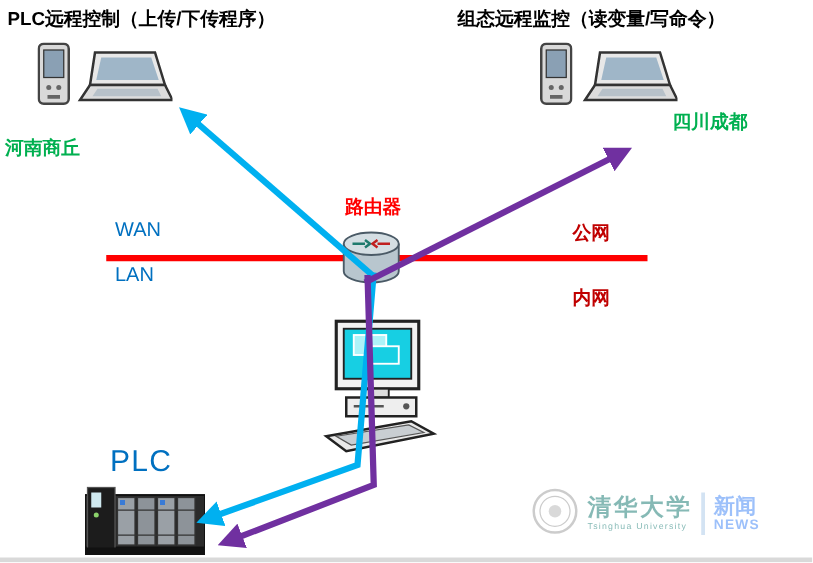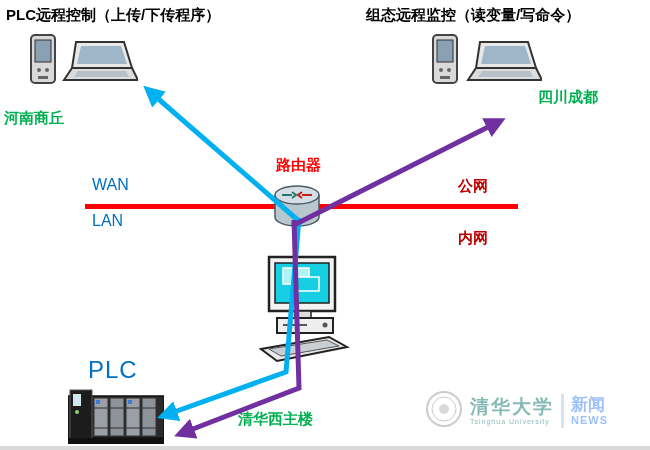--- a/index.html
+++ b/index.html
@@ -113,21 +113,20 @@
       <rect x="42" y="10" width="14" height="38" fill="#8d9399" stroke="#333"></rect>
       <rect x="58" y="10" width="14" height="38" fill="#9aa0a6" stroke="#333"></rect>
       <rect x="74" y="10" width="14" height="38" fill="#8d9399" stroke="#333"></rect>
       <line x1="26" y1="20" x2="88" y2="20" stroke="#333" stroke-width="1"></line>
       <line x1="26" y1="40" x2="88" y2="40" stroke="#333" stroke-width="1"></line>
       <rect x="28" y="12" width="4" height="4" fill="#3a7bd5"></rect>
       <rect x="60" y="12" width="4" height="4" fill="#3a7bd5"></rect>
       <rect x="0" y="50" width="96" height="6" fill="#111"></rect>
     </svg>
   </div>
-  <div class="abs building-label" style="left:238px;top:410px;">清华西主楼</div>
 
   <svg class="overlay" width="650" height="450" viewBox="0 0 650 450">
     <defs>
       <marker id="ah-cyan" viewBox="0 0 10 10" refX="7" refY="5" markerWidth="4.2" markerHeight="4.2" orient="auto">
         <path d="M0,0 L10,5 L0,10 z" fill="#00b0f0"></path>
       </marker>
       <marker id="ah-purple" viewBox="0 0 10 10" refX="7" refY="5" markerWidth="4.2" markerHeight="4.2" orient="auto">
         <path d="M0,0 L10,5 L0,10 z" fill="#7030a0"></path>
       </marker>
     </defs>

